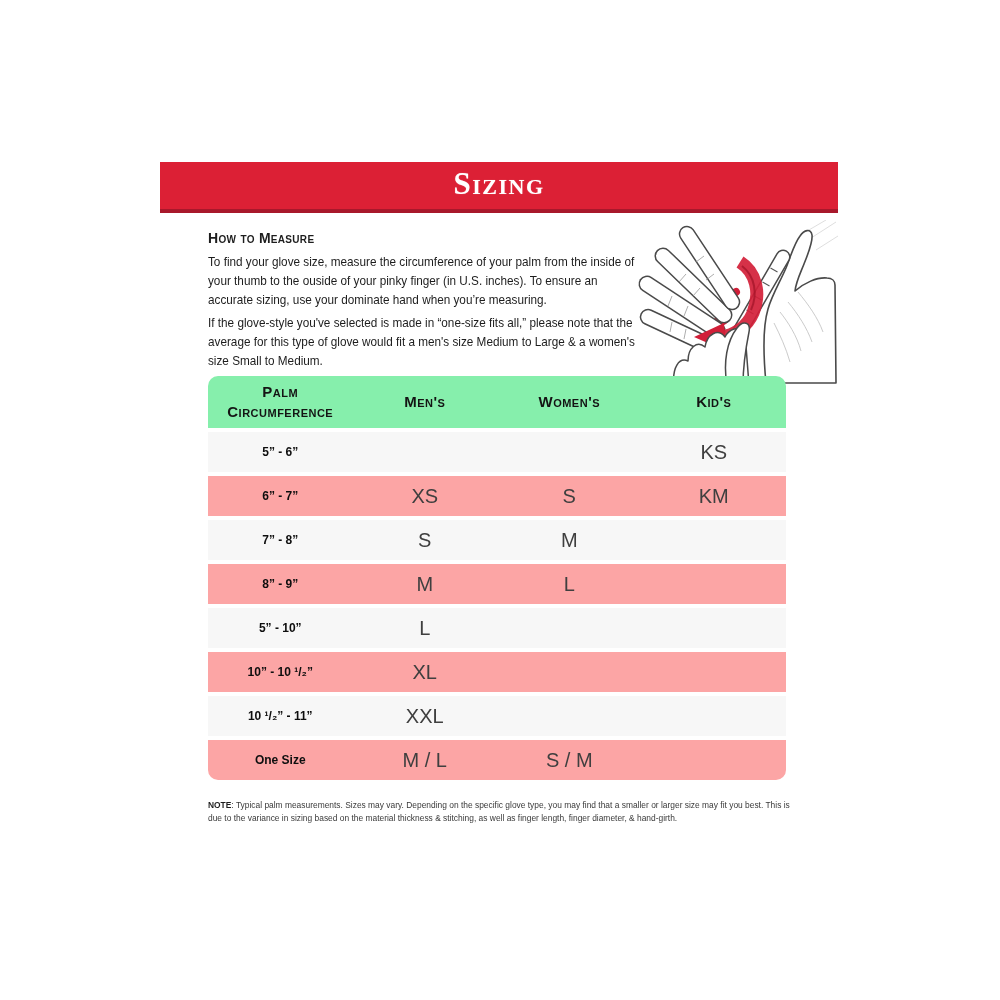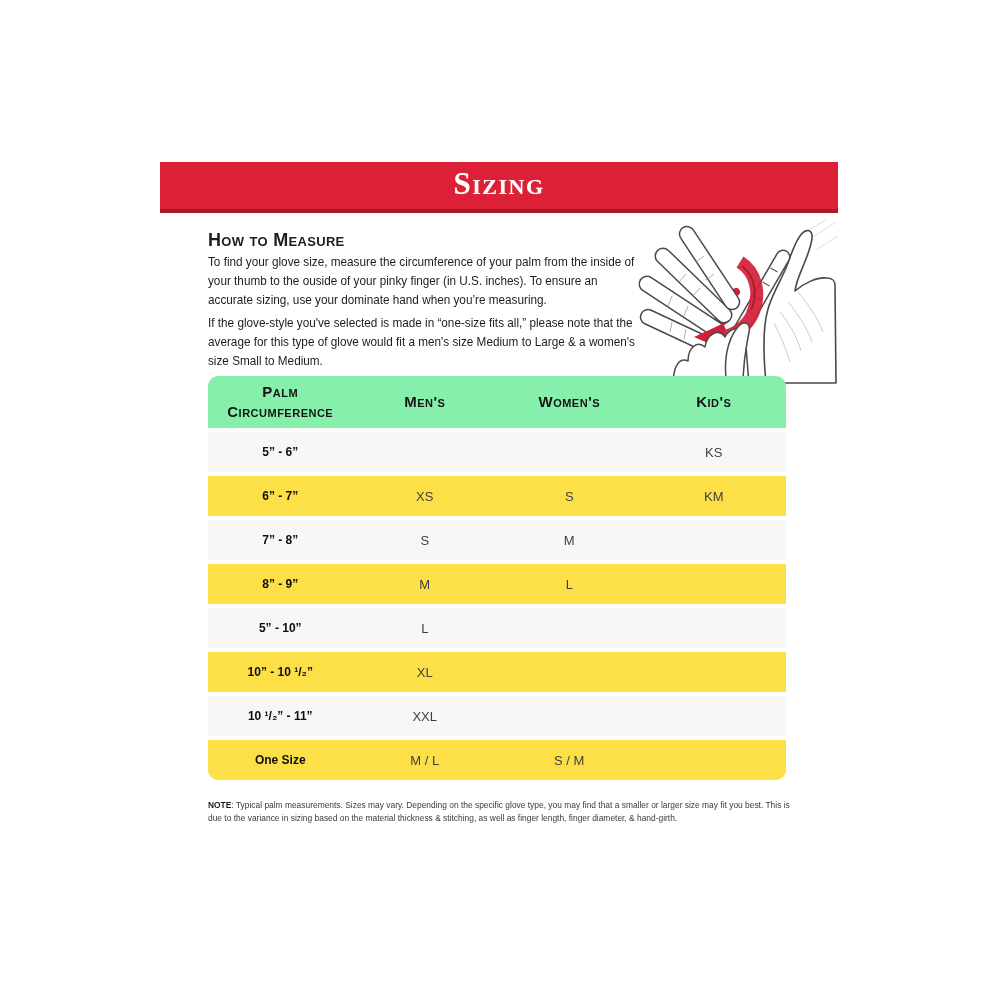--- a/index.html
+++ b/index.html
@@ -16,21 +16,21 @@
     font-family:"Liberation Serif", serif;
     font-variant:small-caps; font-weight:bold;
     font-size:31px; letter-spacing:1.5px; color:#ffffff;
     text-shadow:0 0 1px rgba(255,255,255,.4);
     padding-bottom:4px;
   }
 
   
   .howto-heading {
     position:absolute; left:208px; top:230px;
-    font-variant:small-caps; font-weight:bold; font-size:18px;
+    font-variant:small-caps; font-weight:bold; font-size:14px;
     letter-spacing:.3px; color:#1d1d1d;
   }
   .para {
     position:absolute; left:208px; width:500px;
     transform:scaleX(.87); transform-origin:left top;
     font-size:13.5px; line-height:19px; color:#1d1d1d;
   }
   .para1 { top:252px; }
   .para2 { top:313px; }
 
@@ -44,23 +44,23 @@
     display:flex; align-items:center; margin-bottom:2px;
   }
   .th {
     flex:1; text-align:center;
     font-variant:small-caps; font-weight:bold; font-size:15px;
     letter-spacing:.5px; line-height:20px; color:#141414;
     padding:0 14px;
   }
   .tr { height:40px; margin-top:4px; display:flex; align-items:center; }
   .r-light { background:#f7f7f7; }
-  .r-gray  { background:#fde047; }
+  .r-gray  { background:#fca5a5; }
   .tr:last-child { border-radius:0 0 10px 10px; }
-  .td { flex:1; text-align:center; font-size:13px; color:#3f3f3f; }
+  .td { flex:1; text-align:center; font-size:20px; color:#3f3f3f; }
   .td.palm { font-weight:bold; font-size:12px; color:#0e0e0e; }
 
   
   .note {
     position:absolute; left:208px; top:798px; width:660px;
     transform:scaleX(.885); transform-origin:left top;
     font-size:9.5px; line-height:13px; color:#3a3a3a;
   }
   .note b { color:#1d1d1d; }
 </style>

